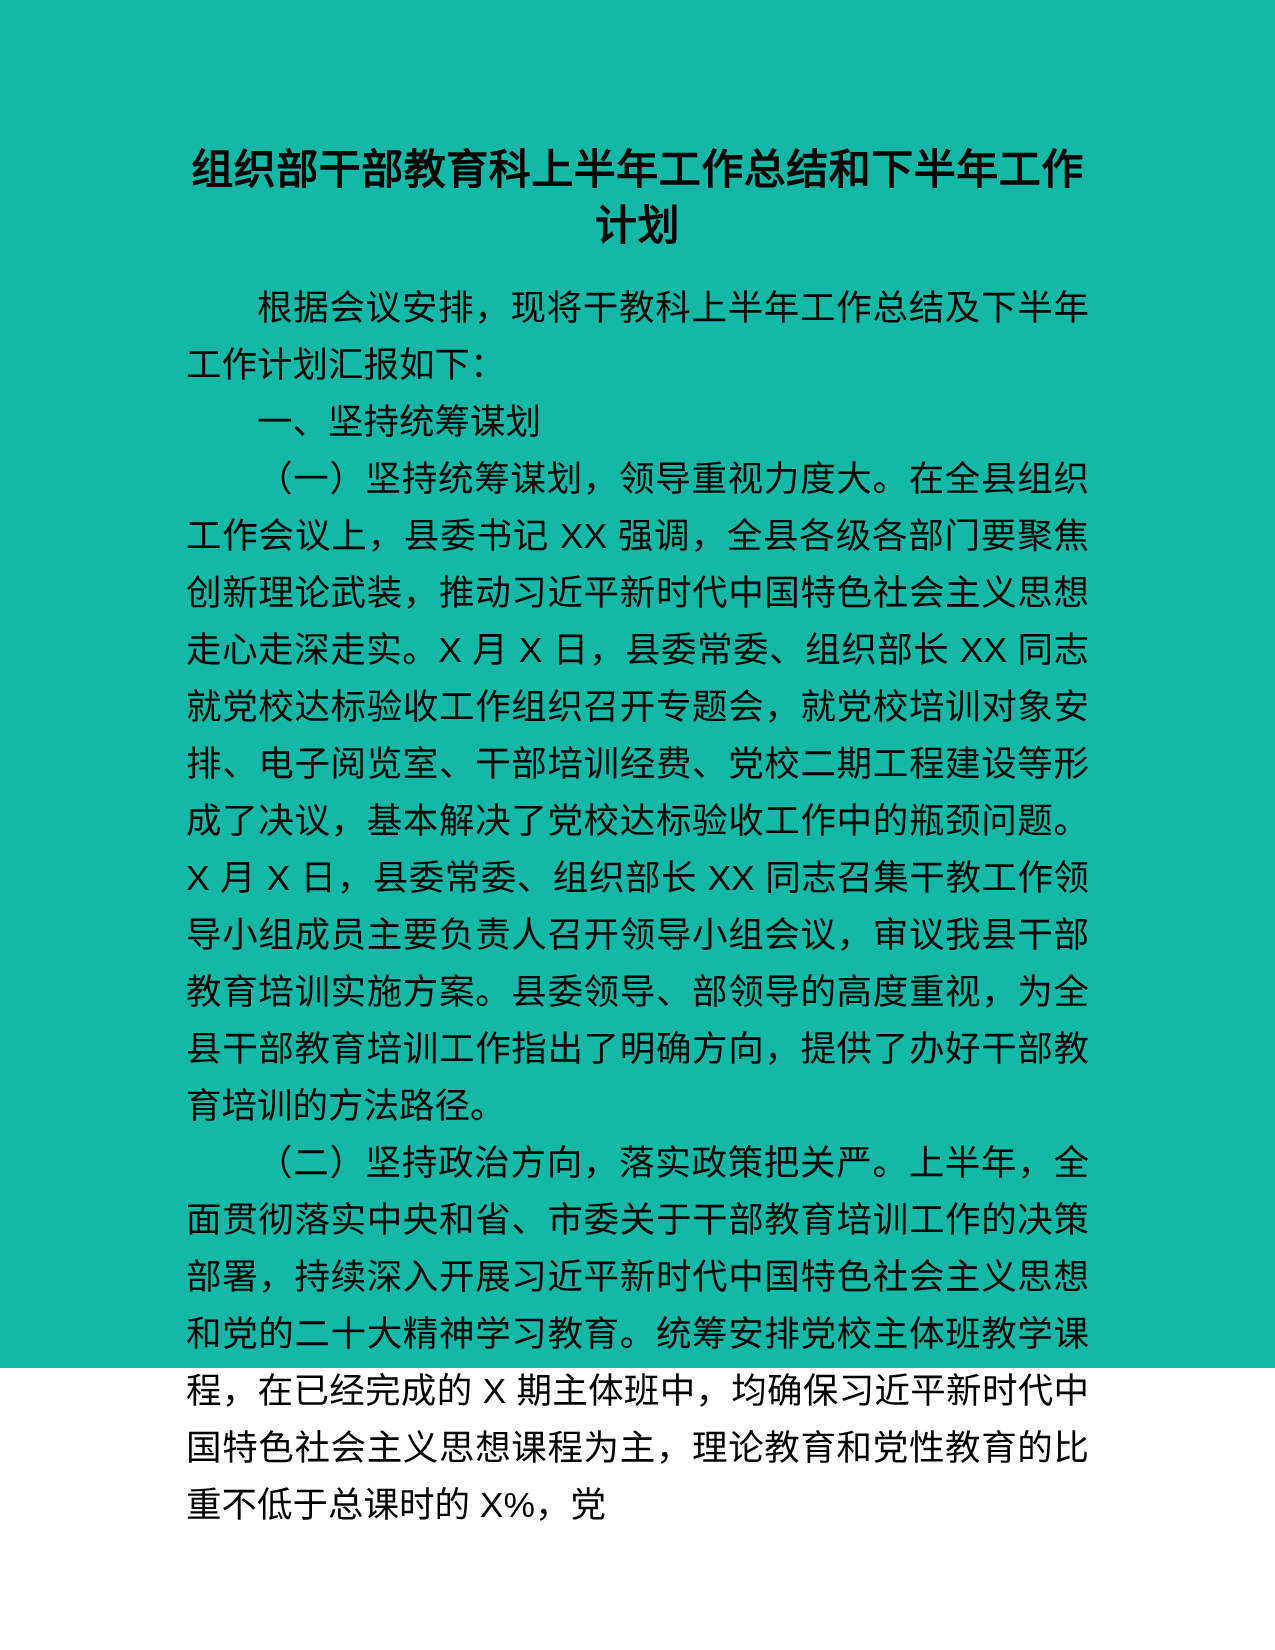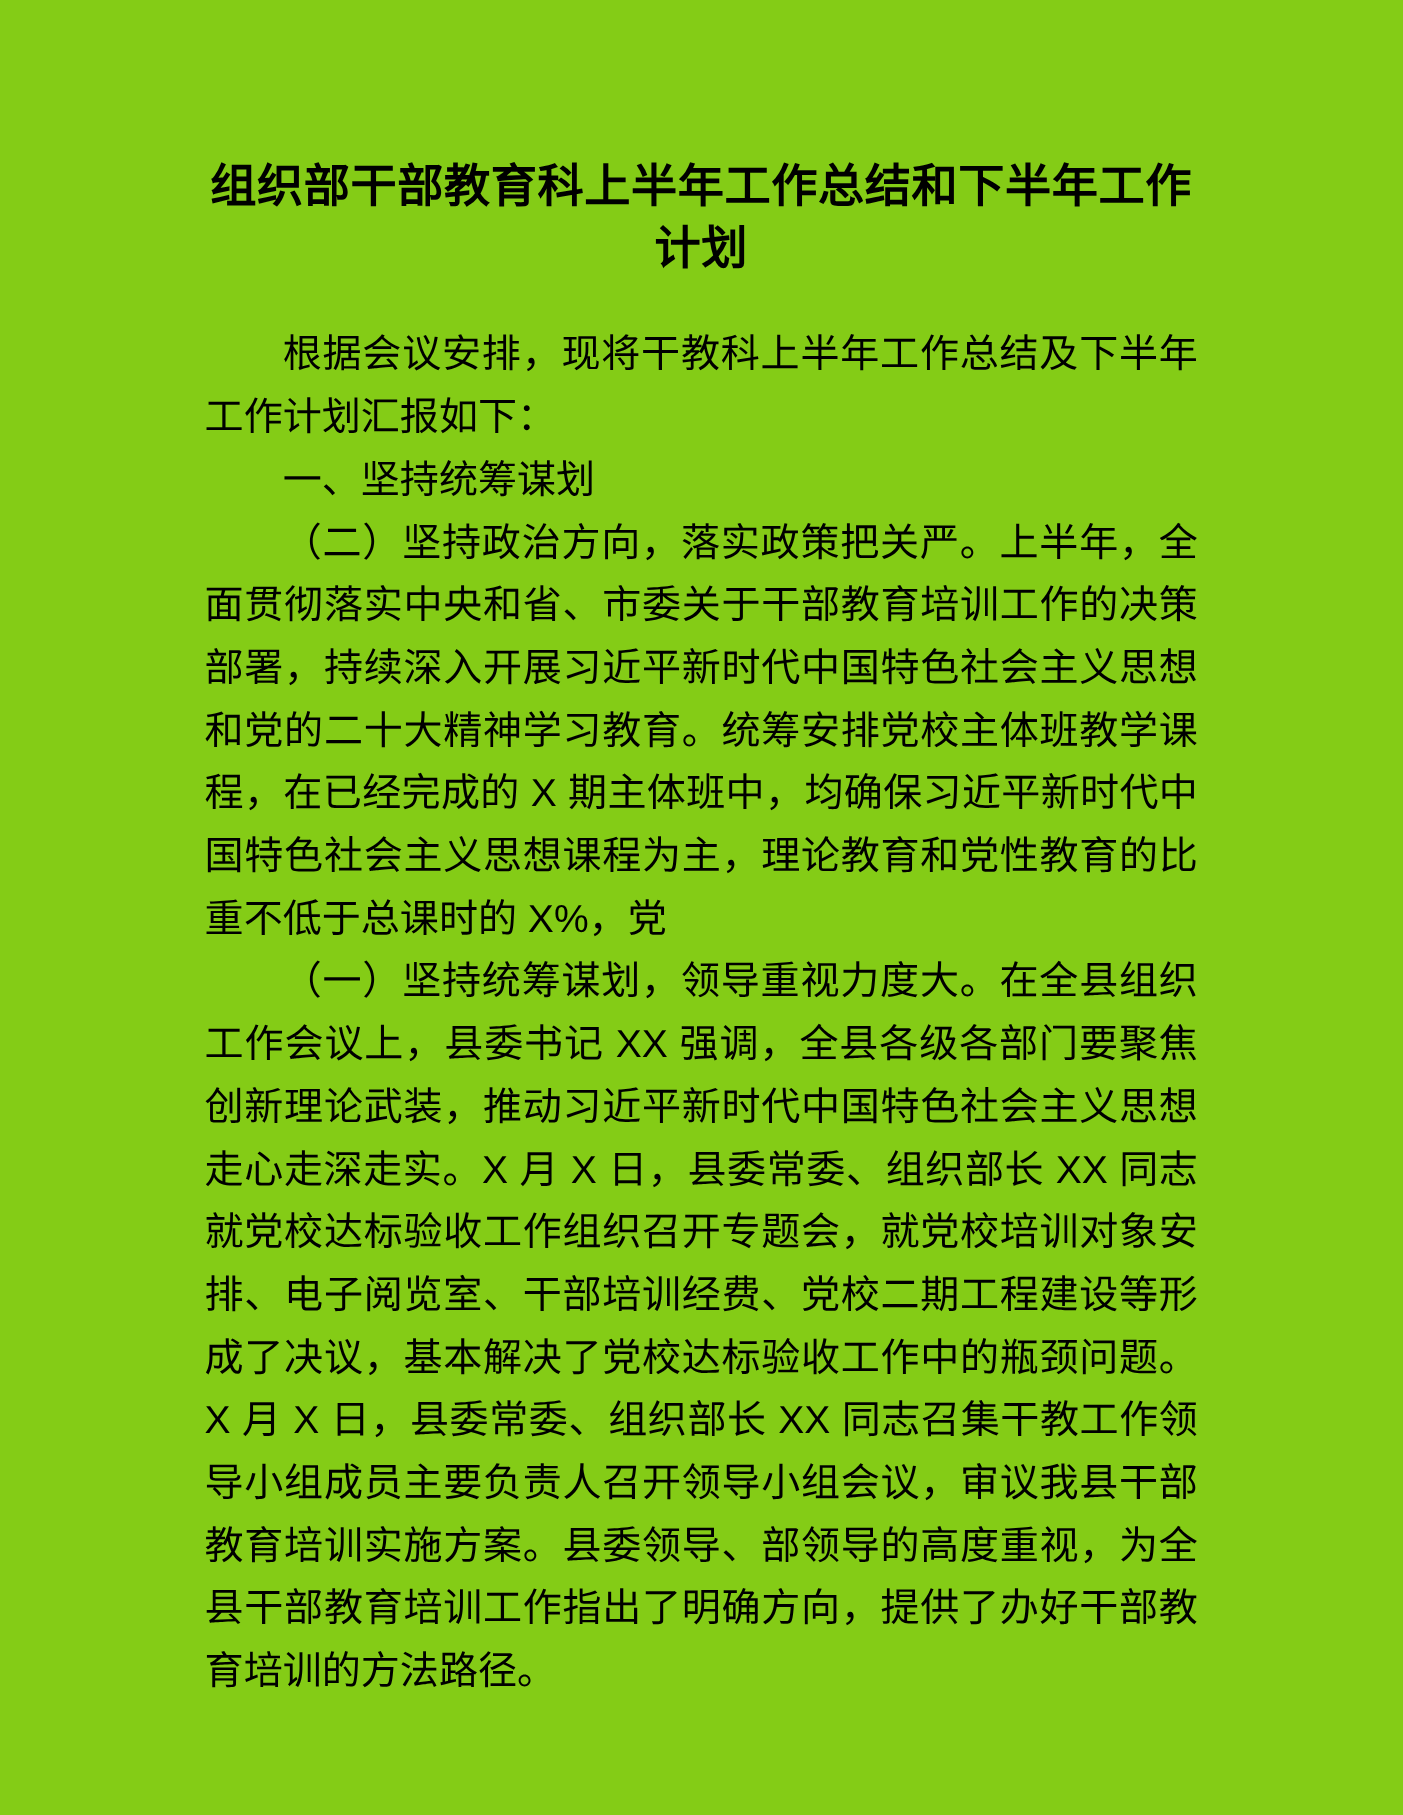--- a/index.html
+++ b/index.html
@@ -13,22 +13,22 @@
     height: 1650px;
     overflow: hidden;
     font-family: "Liberation Sans", "DejaVu Sans", sans-serif;
     color: #000000;
     -webkit-font-smoothing: antialiased;
   }
 
   .page {
     position: relative;
     width: 1275px;
-    height: 1650px;
-    background: #84cc16;
+    height: 1368px;
+    background: #14b8a6;
     box-sizing: border-box;
   }
 
   .content {
     position: absolute;
     left: 186px;
     top: 0;
     width: 903px;   
   }
 
@@ -37,21 +37,21 @@
     line-height: 56px;
     font-weight: bold;
     text-align: center;
     letter-spacing: 0.5px;
     margin: 0;
     padding-top: 142px;
     word-break: break-all;
   }
 
   .body-block {
-    margin-top: 40px;
+    margin-top: 26px;
   }
 
   p.para {
     font-size: 35.5px;
     line-height: 57px;
     margin: 0;
     text-align: justify;
     text-justify: inter-ideograph;
     text-indent: 2em;
     letter-spacing: 0px;
@@ -70,19 +70,19 @@
   <div class="content">
 
     <h1 class="doc-title">组织部干部教育科上半年工作总结和下半年工作计划</h1>
 
     <div class="body-block">
 
       <p class="para">根据会议安排，现将干教科上半年工作总结及下半年工作计划汇报如下：</p>
 
       <p class="para">一、坚持统筹谋划</p>
 
+      <p class="para">（一）坚持统筹谋划，领导重视力度大。在全县组织工作会议上，县委书记 XX 强调，全县各级各部门要聚焦创新理论武装，推动习近平新时代中国特色社会主义思想走心走深走实。X 月 X 日，县委常委、组织部长 XX 同志就党校达标验收工作组织召开专题会，就党校培训对象安排、电子阅览室、干部培训经费、党校二期工程建设等形成了决议，基本解决了党校达标验收工作中的瓶颈问题。X 月 X 日，县委常委、组织部长 XX 同志召集干教工作领导小组成员主要负责人召开领导小组会议，审议我县干部教育培训实施方案。县委领导、部领导的高度重视，为全县干部教育培训工作指出了明确方向，提供了办好干部教育培训的方法路径。</p>
+
       <p class="para">（二）坚持政治方向，落实政策把关严。上半年，全面贯彻落实中央和省、市委关于干部教育培训工作的决策部署，持续深入开展习近平新时代中国特色社会主义思想和党的二十大精神学习教育。统筹安排党校主体班教学课程，在已经完成的 X 期主体班中，均确保习近平新时代中国特色社会主义思想课程为主，理论教育和党性教育的比重不低于总课时的 X%，党</p>
-
-      <p class="para">（一）坚持统筹谋划，领导重视力度大。在全县组织工作会议上，县委书记 XX 强调，全县各级各部门要聚焦创新理论武装，推动习近平新时代中国特色社会主义思想走心走深走实。X 月 X 日，县委常委、组织部长 XX 同志就党校达标验收工作组织召开专题会，就党校培训对象安排、电子阅览室、干部培训经费、党校二期工程建设等形成了决议，基本解决了党校达标验收工作中的瓶颈问题。X 月 X 日，县委常委、组织部长 XX 同志召集干教工作领导小组成员主要负责人召开领导小组会议，审议我县干部教育培训实施方案。县委领导、部领导的高度重视，为全县干部教育培训工作指出了明确方向，提供了办好干部教育培训的方法路径。</p>
 
     </div>
   </div>
 </div>
 
 </body></html>

